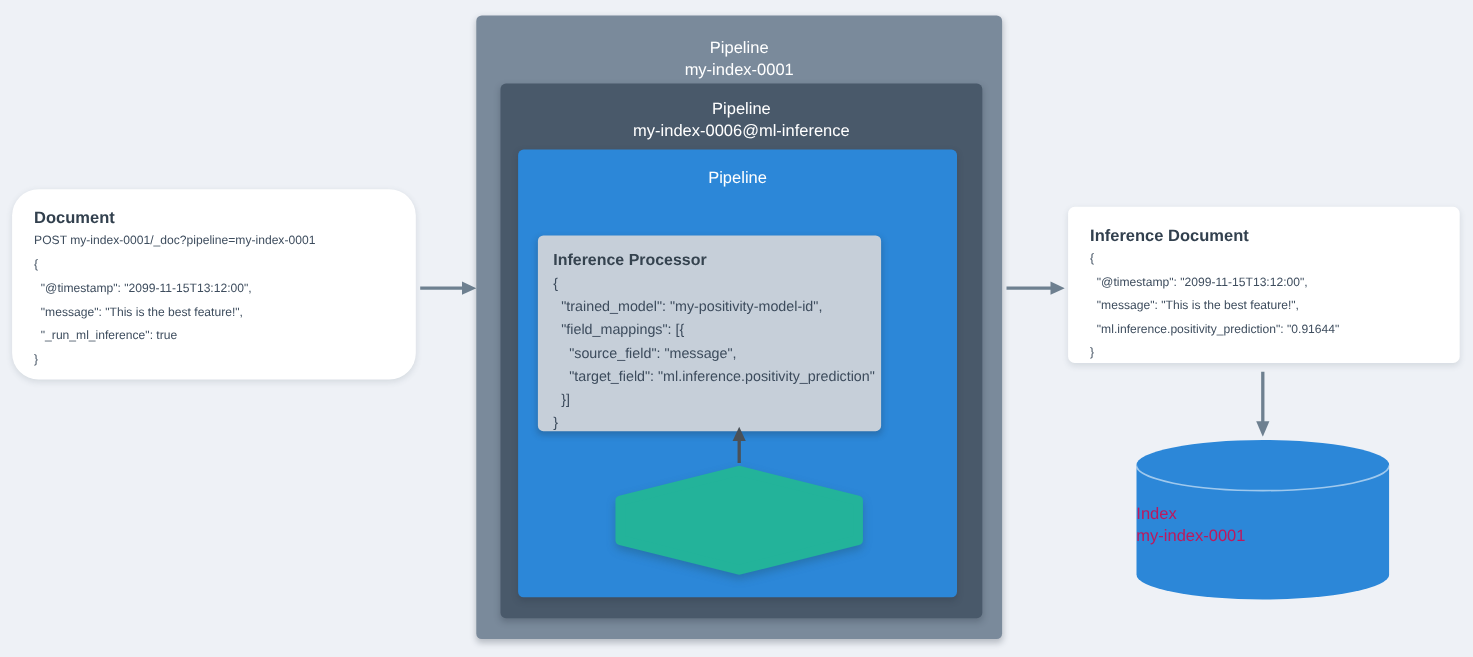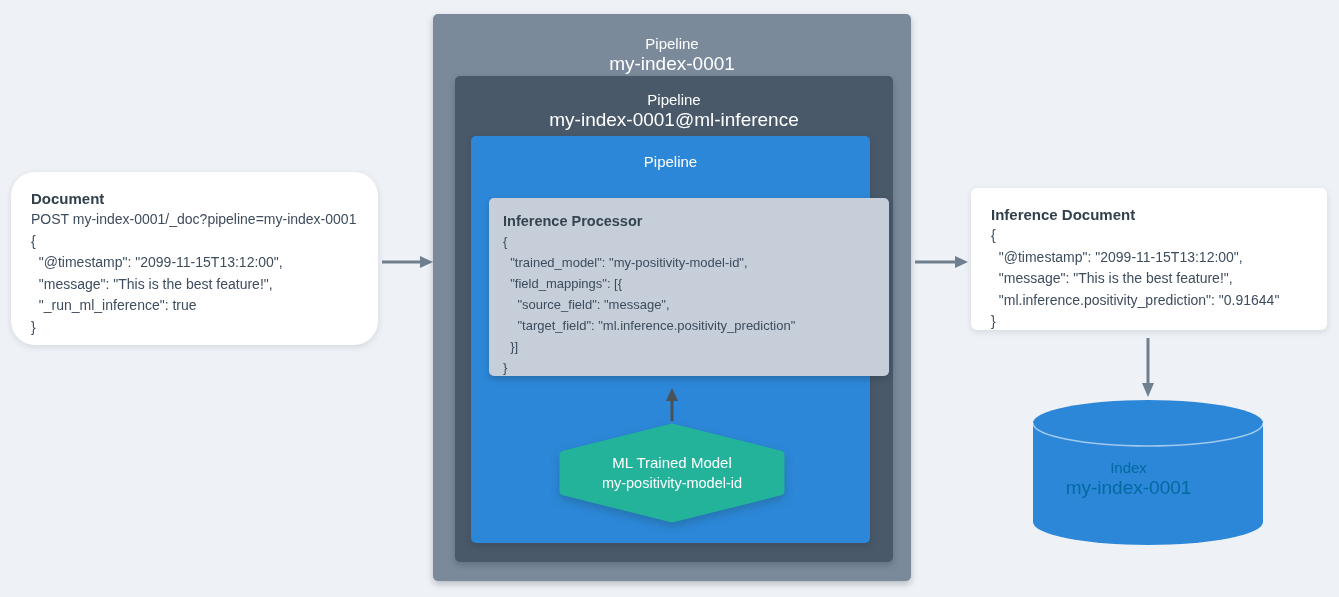--- a/index.html
+++ b/index.html
@@ -24,65 +24,65 @@
     color:#3e4d5e;
   }
   .doc-card{left:11px;top:172px;width:367px;height:173px;border-radius:24px;}
   .enriched-card{left:971px;top:188px;width:356px;height:142px;}
   .card-title{
     font-weight:bold;
     font-size:15px;
     line-height:20px;
     color:#32404e;
   }
-  .code{font-size:14px;line-height:21.5px;}
+  .code{font-size:11px;line-height:21.5px;}
   .code .code-line{white-space:pre;}
   
   .pipe-box{
     position:absolute;
     border-radius:5px;
     box-sizing:border-box;
     box-shadow:0 3px 6px rgba(40,52,64,0.28);
   }
   .outer-box{left:433px;top:14px;width:478px;height:567px;background:#7a8a9b;}
   .inner-box{left:455px;top:76px;width:438px;height:486px;background:#49596a;}
   .blue-box{left:471px;top:136px;width:399px;height:407px;background:#2c87d8;}
   .box-head{
     position:absolute;left:0;right:0;
     text-align:center;color:#ffffff;
   }
   .outer-box .box-head{top:20px;}
   .inner-box .box-head{top:14px;}
   .blue-box .box-head{top:16px;}
   .box-title{font-weight:normal;font-size:15px;line-height:20px;}
-  .box-sub{font-size:19px;line-height:20px;}
+  .box-sub{font-size:15px;line-height:20px;}
   
   .proc-box{
-    position:absolute;left:489px;top:198px;width:400px;height:178px;
+    position:absolute;left:489px;top:214px;width:312px;height:178px;
     background:#c6cfd9;border-radius:5px;
     box-shadow:0 3px 6px rgba(30,45,60,0.28);
     padding:13px 12px 10px 14px;box-sizing:border-box;
     color:#3c4b5c;
   }
   .proc-box .card-title{font-size:14.5px;color:#35434f;}
   .proc-box .code{font-size:13px;line-height:21px;}
   
   .abs{position:absolute;}
   .hex-wrap{left:559px;top:423px;}
   .hex-svg{filter:drop-shadow(0 4px 4px rgba(25,70,80,0.30));display:block;}
   .hex-label{
     position:absolute;left:0;top:30px;width:226px;
     text-align:center;color:#ffffff;
   }
   .hex-label .box-title{font-size:15px;}
   .hex-label .box-sub{font-size:14.5px;}
   .cyl-wrap{left:1033px;top:400px;}
   .cyl-label{
     position:absolute;left:0;top:58px;width:191px;
-    text-align:center;color:#0369a1;
+    text-align:left;color:#be185d;
   }
 </style>
 </head>
 <body>
 
 <div class="canvas">
 
   <div class="card doc-card">
     <div class="card-title">Document</div>
     <div class="code">
@@ -103,21 +103,21 @@
   <div class="pipe-box outer-box">
     <div class="box-head">
       <div class="box-title">Pipeline</div>
       <div class="box-sub">my-index-0001</div>
     </div>
   </div>
 
   <div class="pipe-box inner-box">
     <div class="box-head">
       <div class="box-title">Pipeline</div>
-      <div class="box-sub">my-index-0001@ml-inference</div>
+      <div class="box-sub">my-index-0006@ml-inference</div>
     </div>
   </div>
 
   <div class="pipe-box blue-box">
     <div class="box-head">
       <div class="box-title">Pipeline</div>
     </div>
   </div>
 
   <div class="proc-box">
@@ -135,24 +135,20 @@
 
   <svg class="abs" style="left:665px;top:388px;" width="14" height="34">
     <line x1="7" y1="33" x2="7" y2="12" stroke="#4a5158" stroke-width="3"></line>
     <path d="M1,13 L13,13 L7,0 Z" fill="#4a5158"></path>
   </svg>
 
   <div class="abs hex-wrap">
     <svg class="hex-svg" width="226" height="100">
       <polygon points="5,32 113,5 221,32 221,68 113,95 5,68" fill="#23b39a" stroke="#23b39a" stroke-width="9" stroke-linejoin="round"></polygon>
     </svg>
-    <div class="hex-label">
-      <div class="box-title">ML Trained Model</div>
-      <div class="box-sub">my-positivity-model-id</div>
-    </div>
   </div>
 
   <svg class="abs" style="left:914px;top:255px;" width="54" height="14">
     <line x1="1" y1="7" x2="42" y2="7" stroke="#6e8090" stroke-width="3"></line>
     <path d="M41,1 L54,7 L41,13 Z" fill="#6e8090"></path>
   </svg>
 
   <div class="card enriched-card">
     <div class="card-title">Inference Document</div>
     <div class="code">

